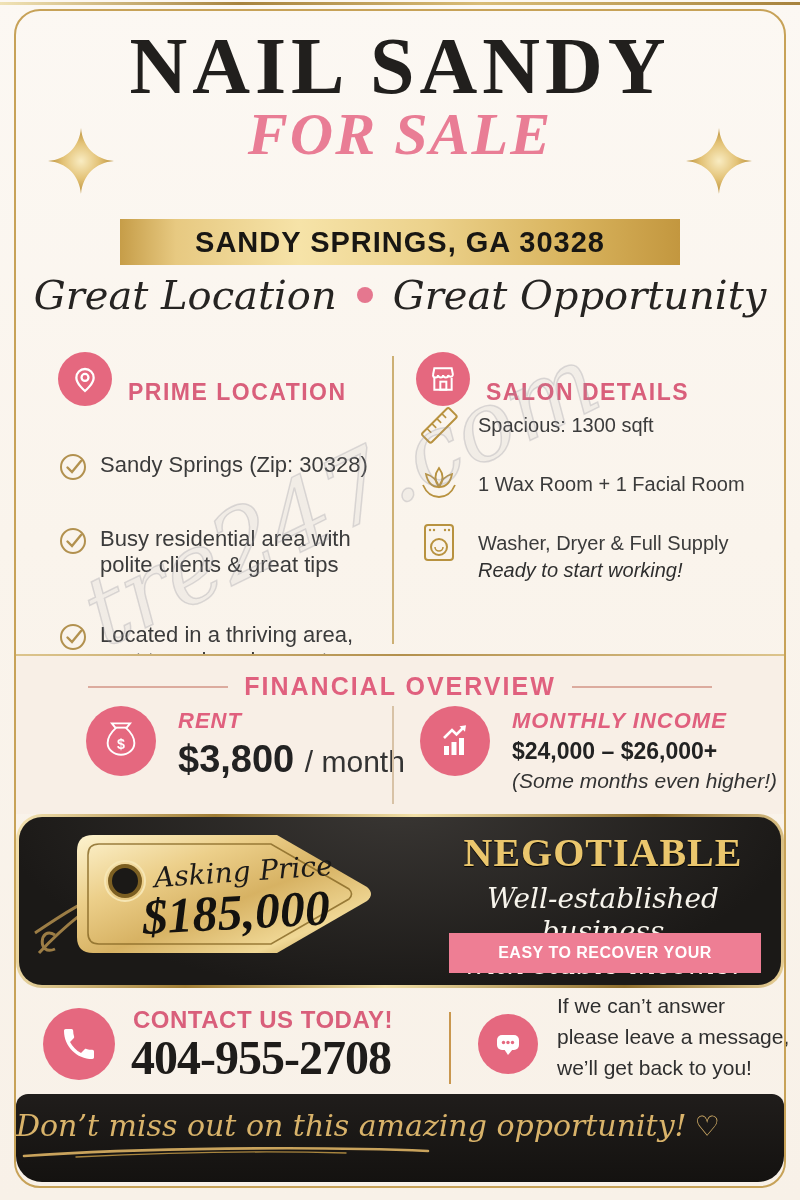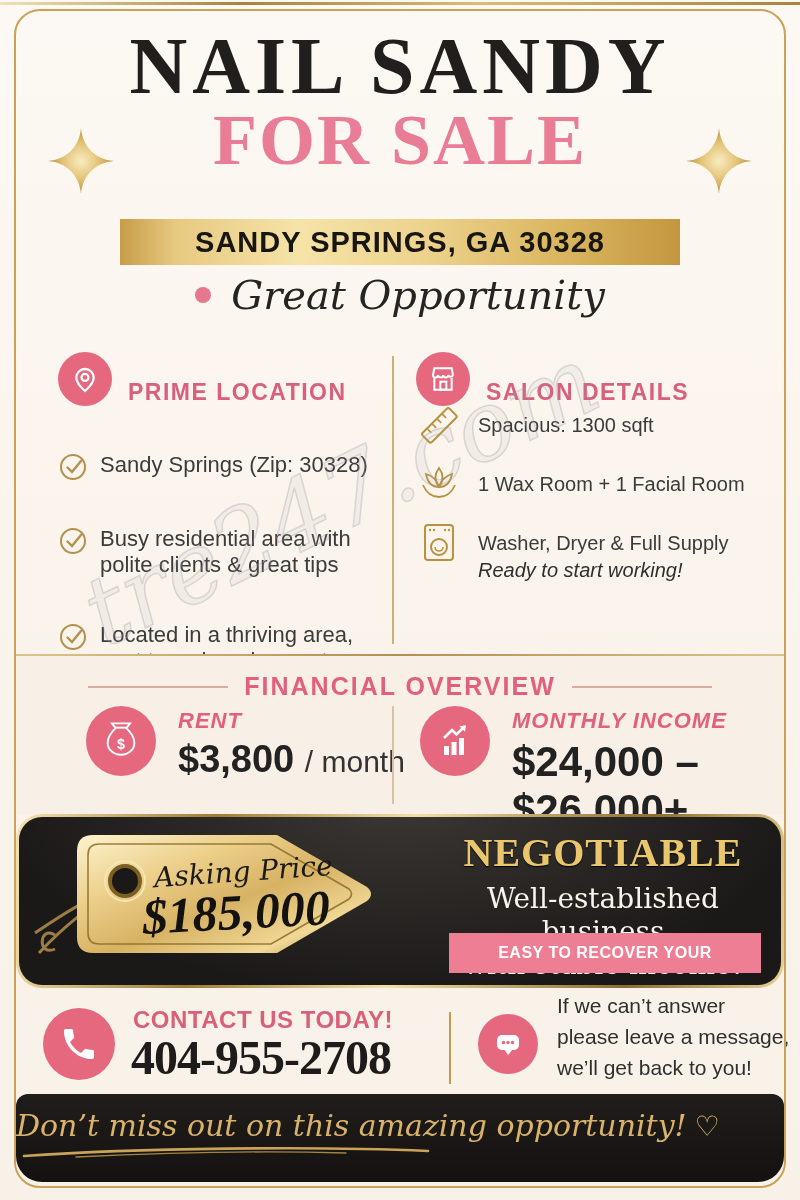--- a/index.html
+++ b/index.html
@@ -10,22 +10,22 @@
   }
   .top-edge{position:absolute;top:2px;left:0;width:100%;height:3px;
     background:linear-gradient(90deg,#f0e2b5,#a7833e 30%,#d9bc77 60%,#a7833e 100%);}
   .frame{position:absolute;left:14px;right:14px;top:9px;bottom:12px;
     border:2px solid #c7a258;border-radius:26px;pointer-events:none;z-index:6;}
   
   .title{position:absolute;top:26px;left:0;width:100%;text-align:center;
     font-family:"Liberation Serif",serif;font-weight:700;font-size:80px;line-height:1;
     letter-spacing:5px;color:#211f1d;}
   .subtitle{position:absolute;top:104px;left:0;width:100%;text-align:center;
-    font-family:"Liberation Serif",serif;font-weight:700;font-size:72px;line-height:1;
-    letter-spacing:2px;color:#e97d95;}
+    font-family:"Liberation Serif",serif;font-weight:700;font-size:60px;line-height:1;
+    letter-spacing:2px;color:#e97d95;font-style:italic;}
   .sparkle{position:absolute;width:66px;height:66px;}
   .sparkle.left{left:48px;top:128px;}
   .sparkle.right{right:48px;top:128px;}
   .banner{position:absolute;top:219px;left:120px;width:560px;height:46px;
     background:linear-gradient(90deg,#c69d48 0%,#e7c981 10%,#f6e3a8 32%,#ecd28c 55%,#d9b45e 80%,#c3973f 100%);
     text-align:center;line-height:46px;font-weight:800;font-size:29px;letter-spacing:1px;color:#181613;}
   .tagline{position:absolute;top:272px;left:0;width:100%;display:flex;align-items:center;justify-content:center;gap:20px;}
   .tagline .script{font-family:"DejaVu Serif",serif;font-style:italic;font-size:40px;color:#262422;}
   .tagline .dot{width:16px;height:16px;border-radius:50%;background:#e5778f;}
   
@@ -56,21 +56,21 @@
   .divider-fin{left:392px;top:706px;height:98px;background:#d8c2a6;}
   
   .panel-gold{position:absolute;left:16px;top:814px;width:768px;height:174px;border-radius:26px;
     background:linear-gradient(100deg,#f4e3b2,#9f7c33 25%,#f2e0a8 50%,#8d6d2c 80%,#e7cf96);
     padding:3px;box-sizing:border-box;z-index:5;}
   .panel-black{width:100%;height:100%;border-radius:23px;position:relative;overflow:hidden;
     background:radial-gradient(ellipse at 50% -10%,#3a3734,#1b1917 75%);}
   .neg-block{position:absolute;left:408px;top:12px;width:352px;text-align:center;}
   .neg-title{font-family:"Liberation Serif",serif;font-weight:700;font-size:40px;letter-spacing:1px;
     color:#eac66d;text-shadow:0 1px 1px #000;}
-  .neg-script{font-family:"DejaVu Serif",serif;font-size:28px;line-height:1.18;color:#f7f4ec;margin-top:6px;}
+  .neg-script{font-family:"DejaVu Serif",serif;font-style:italic;font-size:28px;line-height:1.18;color:#f7f4ec;margin-top:6px;}
   .ribbon{position:absolute;left:430px;top:116px;width:312px;height:40px;background:#ee7e94;
     text-align:center;line-height:40px;color:#fff;font-weight:800;font-size:16px;letter-spacing:.5px;}
   .ribbon::before{content:"";position:absolute;left:-16px;top:6px;width:34px;height:40px;background:#c95f76;z-index:-1;
     clip-path:polygon(0 0,100% 0,100% 100%,0 100%,45% 50%);}
   .ribbon::after{content:"";position:absolute;right:-16px;top:6px;width:34px;height:40px;background:#c95f76;z-index:-1;
     clip-path:polygon(0 0,100% 0,55% 50%,100% 100%,0 100%);}
   .tag-svg{position:absolute;left:10px;top:12px;}
   
   .contact-title{position:absolute;left:133px;top:1006px;font-weight:800;font-size:24px;letter-spacing:.5px;color:#d95f7b;}
   .contact-phone{position:absolute;left:131px;top:1030px;font-family:"Liberation Serif",serif;font-weight:700;
@@ -115,20 +115,21 @@
           <stop offset="55%" stop-color="#e3c276"></stop>
           <stop offset="100%" stop-color="#b98f3a"></stop>
     </radialGradient>
       </defs>
     <path d="M32 0C33.5 18 46 30.5 64 32C46 33.5 33.5 46 32 64C30.5 46 18 33.5 0 32C18 30.5 30.5 18 32 0Z" fill="url(#sg2)"></path>
   </svg>
 
   <div class="banner">SANDY SPRINGS, GA 30328</div>
 
   <div class="tagline">
+    <span class="script">Great Location</span>
     <span class="dot"></span>
     <span class="script">Great Opportunity</span>
   </div>
 
   <div class="col-header" style="left:58px;top:352px;">
     <div class="pink-circle" style="width:54px;height:54px;">
       <svg width="32" height="32" viewBox="0 0 24 24" fill="none" stroke="#fff" stroke-width="1.7">
         <path d="M12 21s-6.5-5.4-6.5-10A6.5 6.5 0 0 1 18.5 11c0 4.6-6.5 10-6.5 10z"></path>
         <circle cx="12" cy="10.8" r="2.6"></circle>
       </svg>
@@ -268,21 +269,21 @@
           <rect x="9" y="25" width="5" height="9"></rect>
           <rect x="16.5" y="21" width="5" height="13"></rect>
           <rect x="24" y="17" width="5" height="17"></rect>
         </g>
         <path d="M9 17l8-8 4.5 4.5L29 6" fill="none" stroke="#fff" stroke-width="2.6"></path>
         <path d="M24.5 5.2l6.5-1 -1 6.5z" fill="#fff"></path>
       </svg>
     </div>
     <div>
       <div class="fin-label">MONTHLY INCOME</div>
-      <div class="fin-value" style="font-size:42px;">$24,000 – $26,000+</div>
+      <div class="fin-value" style="font-size:23px;">$24,000 – $26,000+</div>
       <div class="fin-note">(Some months even higher!)</div>
     </div>
   </div>
 
   <div class="panel-gold">
     <div class="panel-black">
       <svg class="tag-svg" width="372" height="150" viewBox="0 0 372 150">
         <defs>
           <linearGradient id="tagGrad" x1="0%" y1="0%" x2="100%" y2="100%">
             <stop offset="0%" stop-color="#fdf3cf"></stop>

